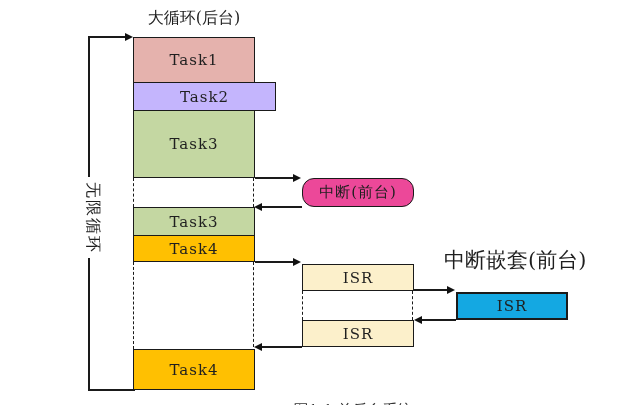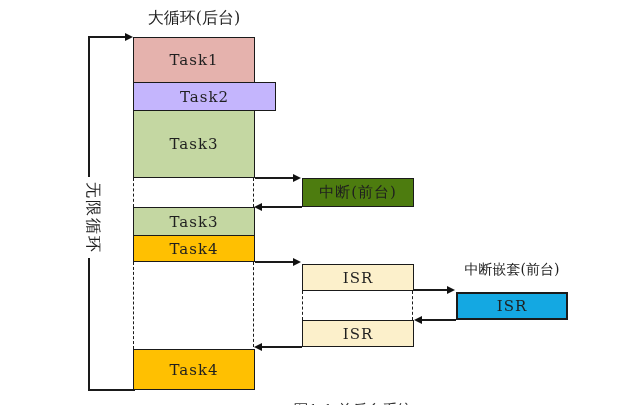--- a/index.html
+++ b/index.html
@@ -22,21 +22,21 @@
     border-top:4px solid transparent;border-bottom:4px solid transparent;
     border-left:8px solid #111;}
   .arr-l{position:absolute;width:0;height:0;
     border-top:4px solid transparent;border-bottom:4px solid transparent;
     border-right:8px solid #111;}
   .lbl{position:absolute;text-align:center;font-size:16px;white-space:nowrap;}
   #loop-label{
     left:55px;top:209px;width:76px;height:18px;line-height:18px;
     transform:rotate(90deg);background:#fff;font-size:16px;letter-spacing:2px;
   }
-  #nested-title{left:444px;top:261px;width:136px;font-size:14px;}
+  #nested-title{left:444px;top:246px;width:136px;font-size:21px;}
   #figure-caption{left:238px;top:401px;width:230px;font-size:15px;color:#333;}
 </style>
 </head>
 <body>
 
 <div id="stage">
 
   <div class="lbl" style="left:133px;top:8px;width:122px;">大循环(后台)</div>
 
   <div class="vline" style="left:88px;top:37px;height:140px;"></div>
@@ -68,21 +68,21 @@
 
   <div class="dash-v" style="left:133px;top:262px;height:87px;"></div>
   <div class="dash-v" style="left:253px;top:262px;height:85px;"></div>
 
   <div class="box" style="left: 133px; top: 349px; width: 122px; height: 41px; background: rgb(255, 192, 1);">
     <span>Task4</span>
   </div>
 
   <div class="hline" style="left:255px;top:177px;width:42px;"></div>
   <div class="arr-r" style="left:293px;top:174px;"></div>
-  <div class="box" style="left: 302px; top: 178px; width: 112px; height: 29px; background: #4d7c0f;">
+  <div class="box" style="left: 302px; top: 178px; width: 112px; height: 29px; background: #ec4899; border-radius: 12px;">
     <span>中断(前台)</span>
   </div>
   <div class="hline" style="left:261px;top:206px;width:41px;"></div>
   <div class="arr-l" style="left:254px;top:203px;"></div>
 
   <div class="hline" style="left:255px;top:261px;width:42px;"></div>
   <div class="arr-r" style="left:293px;top:258px;"></div>
   <div class="box" style="left: 302px; top: 264px; width: 112px; height: 27px; background: rgb(252, 240, 203);">
     <span>ISR</span>
   </div>

